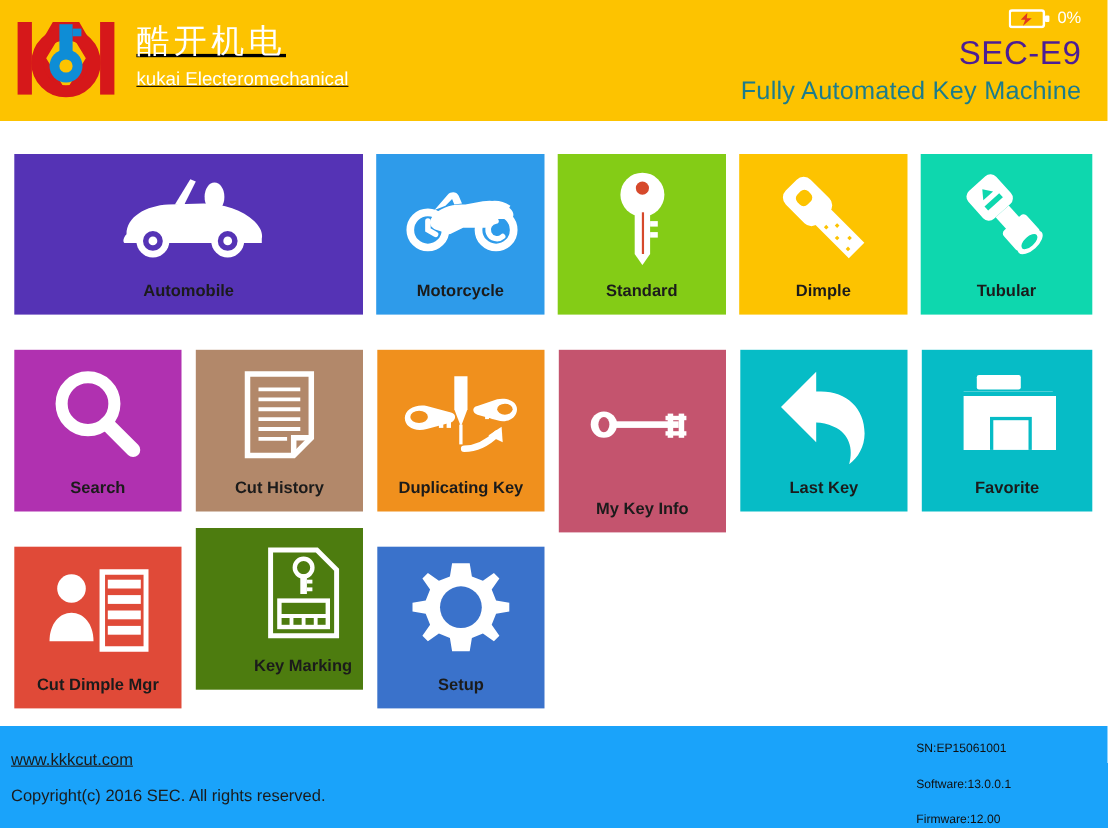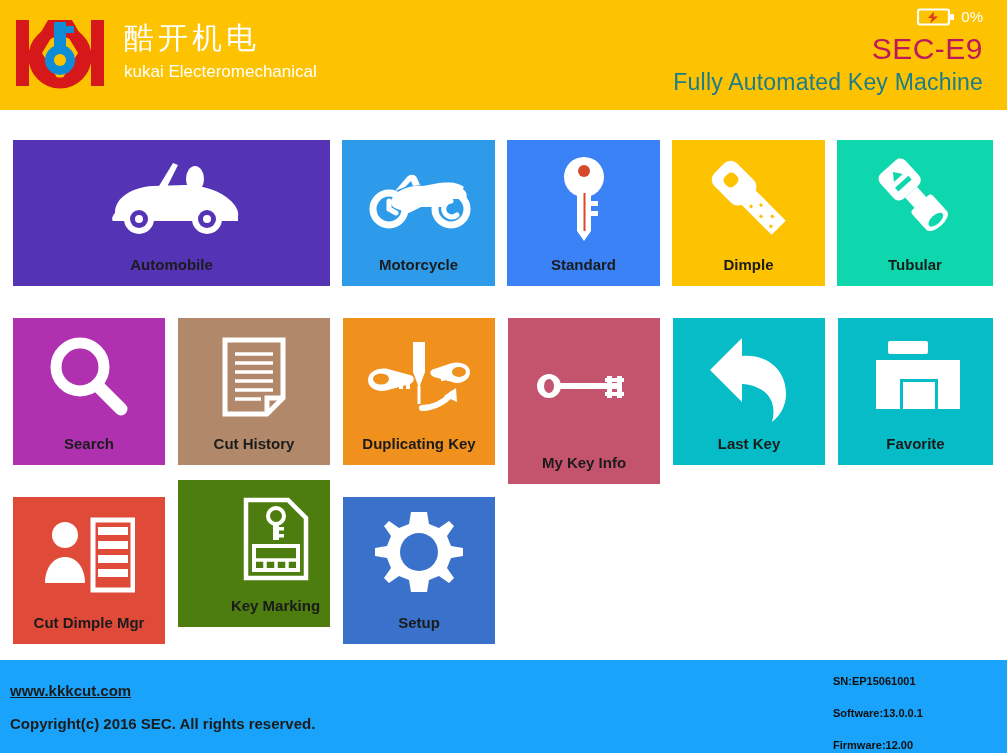--- a/index.html
+++ b/index.html
@@ -24,20 +24,21 @@
     width: 1007px;
     height: 110px;
     background: #FDC300;
     overflow: hidden;
   }
   .brand {
     position: absolute;
     left: 14px; top: 12px;
     display: flex;
     align-items: flex-start;
+    text-decoration: underline;
   }
   .logo-mark {
     width: 92px; height: 82px;
     flex: 0 0 auto;
   }
   .brand-text {
     margin-left: 18px;
     padding-top: 6px;
   }
   .brand-cn {
@@ -69,21 +70,21 @@
     height: 20px;
   }
   .battery-icon { display: block; }
   .battery-pct {
     font-size: 15px;
     color: #ffffff;
     line-height: 18px;
   }
   .model-title {
     font-size: 30px;
-    color: #be185d;
+    color: #4c1d95;
     line-height: 36px;
     margin-top: 4px;
     letter-spacing: 0.5px;
   }
   .model-sub {
     font-size: 23px;
     color: #1C7C8C;
     line-height: 28px;
     margin-top: 1px;
     letter-spacing: 0.2px;
@@ -122,21 +123,20 @@
     line-height: 18px;
   }
 
   
   .footer {
     position: absolute;
     left: 0; top: 660px;
     width: 1007px;
     height: 93px;
     background: #1AA3FA;
-    font-weight: bold;
   }
   .footer-left {
     position: absolute;
     left: 10px;
     top: 20px;
   }
   .footer-link {
     font-size: 15px;
     color: #1b1b1b;
     text-decoration: underline;
@@ -240,21 +240,21 @@
           <path d="M74 20 C82 16 92 17 99 22 L96 27 C90 23 82 22 76 25 Z" fill="#ffffff"></path>
           <circle cx="24" cy="44" r="16" fill="none" stroke="#ffffff" stroke-width="7"></circle>
           <path d="M24 36 L24 44 L31 48" stroke="#ffffff" stroke-width="5" fill="none" stroke-linecap="round"></path>
           <circle cx="86" cy="44" r="16" fill="none" stroke="#ffffff" stroke-width="7"></circle>
           <path d="M86 36 A8 8 0 1 0 92 50" stroke="#ffffff" stroke-width="5" fill="none" stroke-linecap="round"></path>
         </svg>
       </div>
       <div class="tile-label">Motorcycle</div>
     </div>
 
-    <div class="tile" id="tile-2" style="left: 507px; top: 30px; width: 153px; height: 146px; background: #3b82f6;">
+    <div class="tile" id="tile-2" style="left: 507px; top: 30px; width: 153px; height: 146px; background: #84cc16;">
       <div class="tile-icon">
         <svg width="62" height="86" viewBox="0 0 62 86">
           <circle cx="31" cy="22" r="20" fill="#ffffff"></circle>
           <circle cx="31" cy="16" r="6" fill="#D6492B"></circle>
           <rect x="24" y="38" width="14" height="38" fill="#ffffff"></rect>
           <rect x="30.5" y="38" width="2" height="38" fill="#D6492B"></rect>
           <rect x="38" y="46" width="7" height="5" fill="#ffffff"></rect>
           <rect x="38" y="56" width="7" height="5" fill="#ffffff"></rect>
           <polygon points="24,76 38,76 31,86" fill="#ffffff"></polygon>
         </svg>

